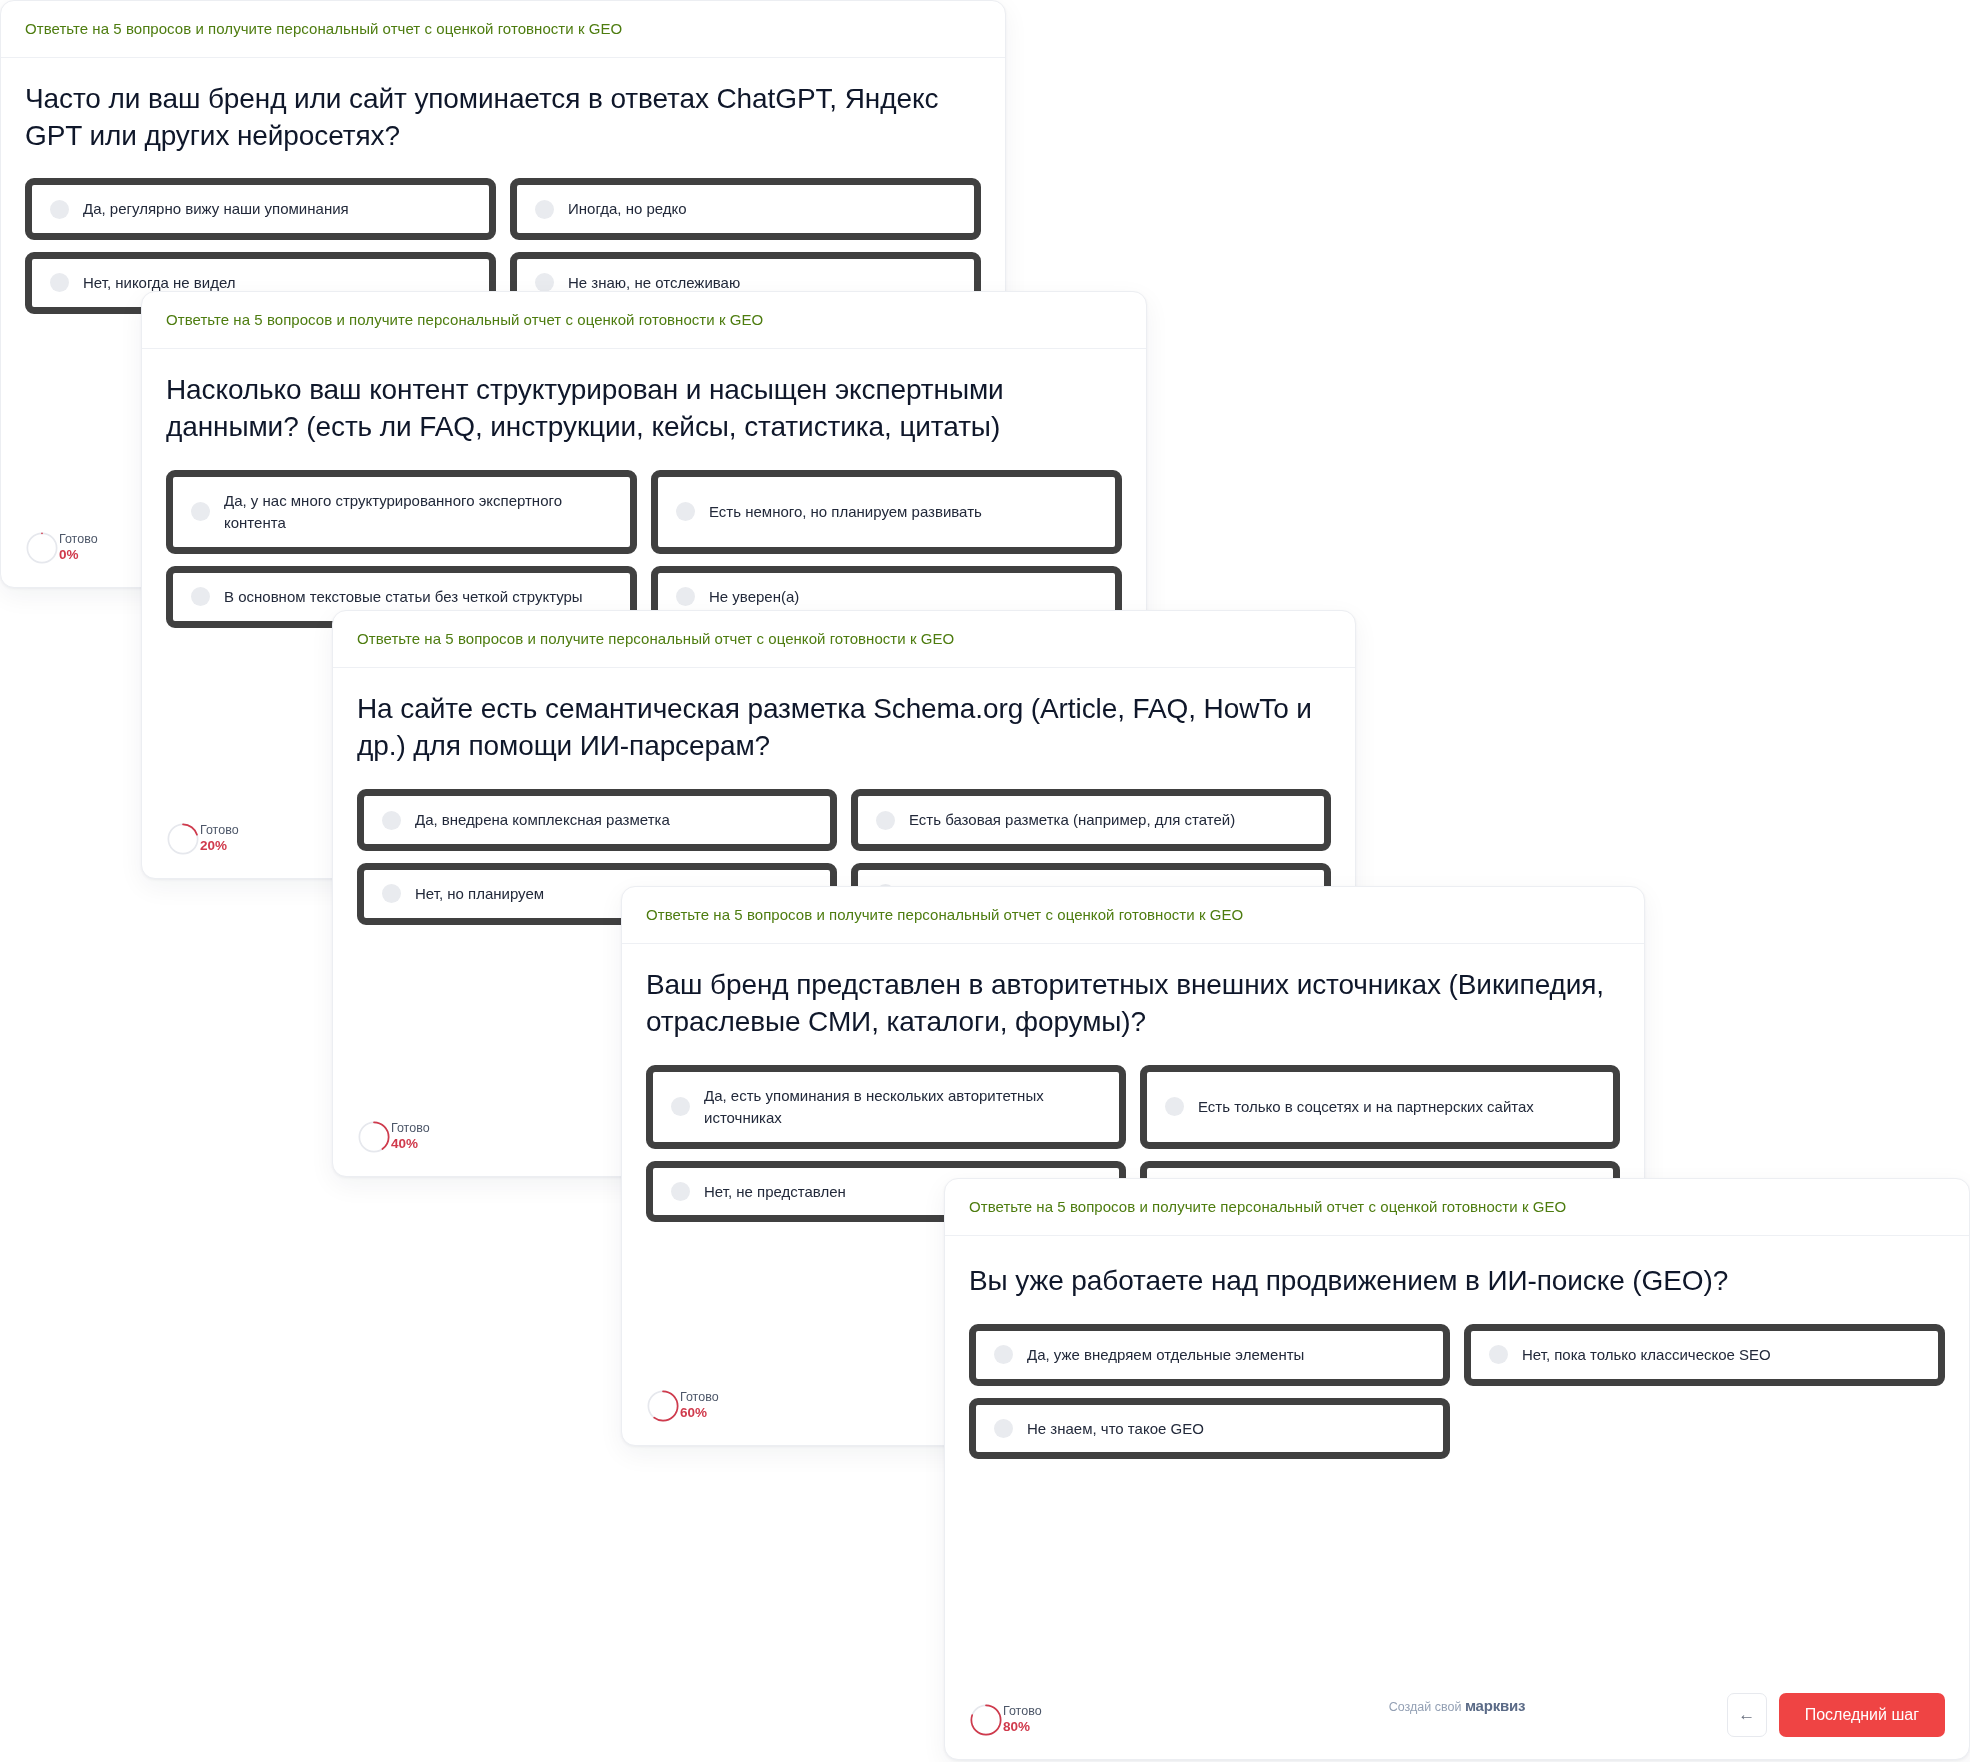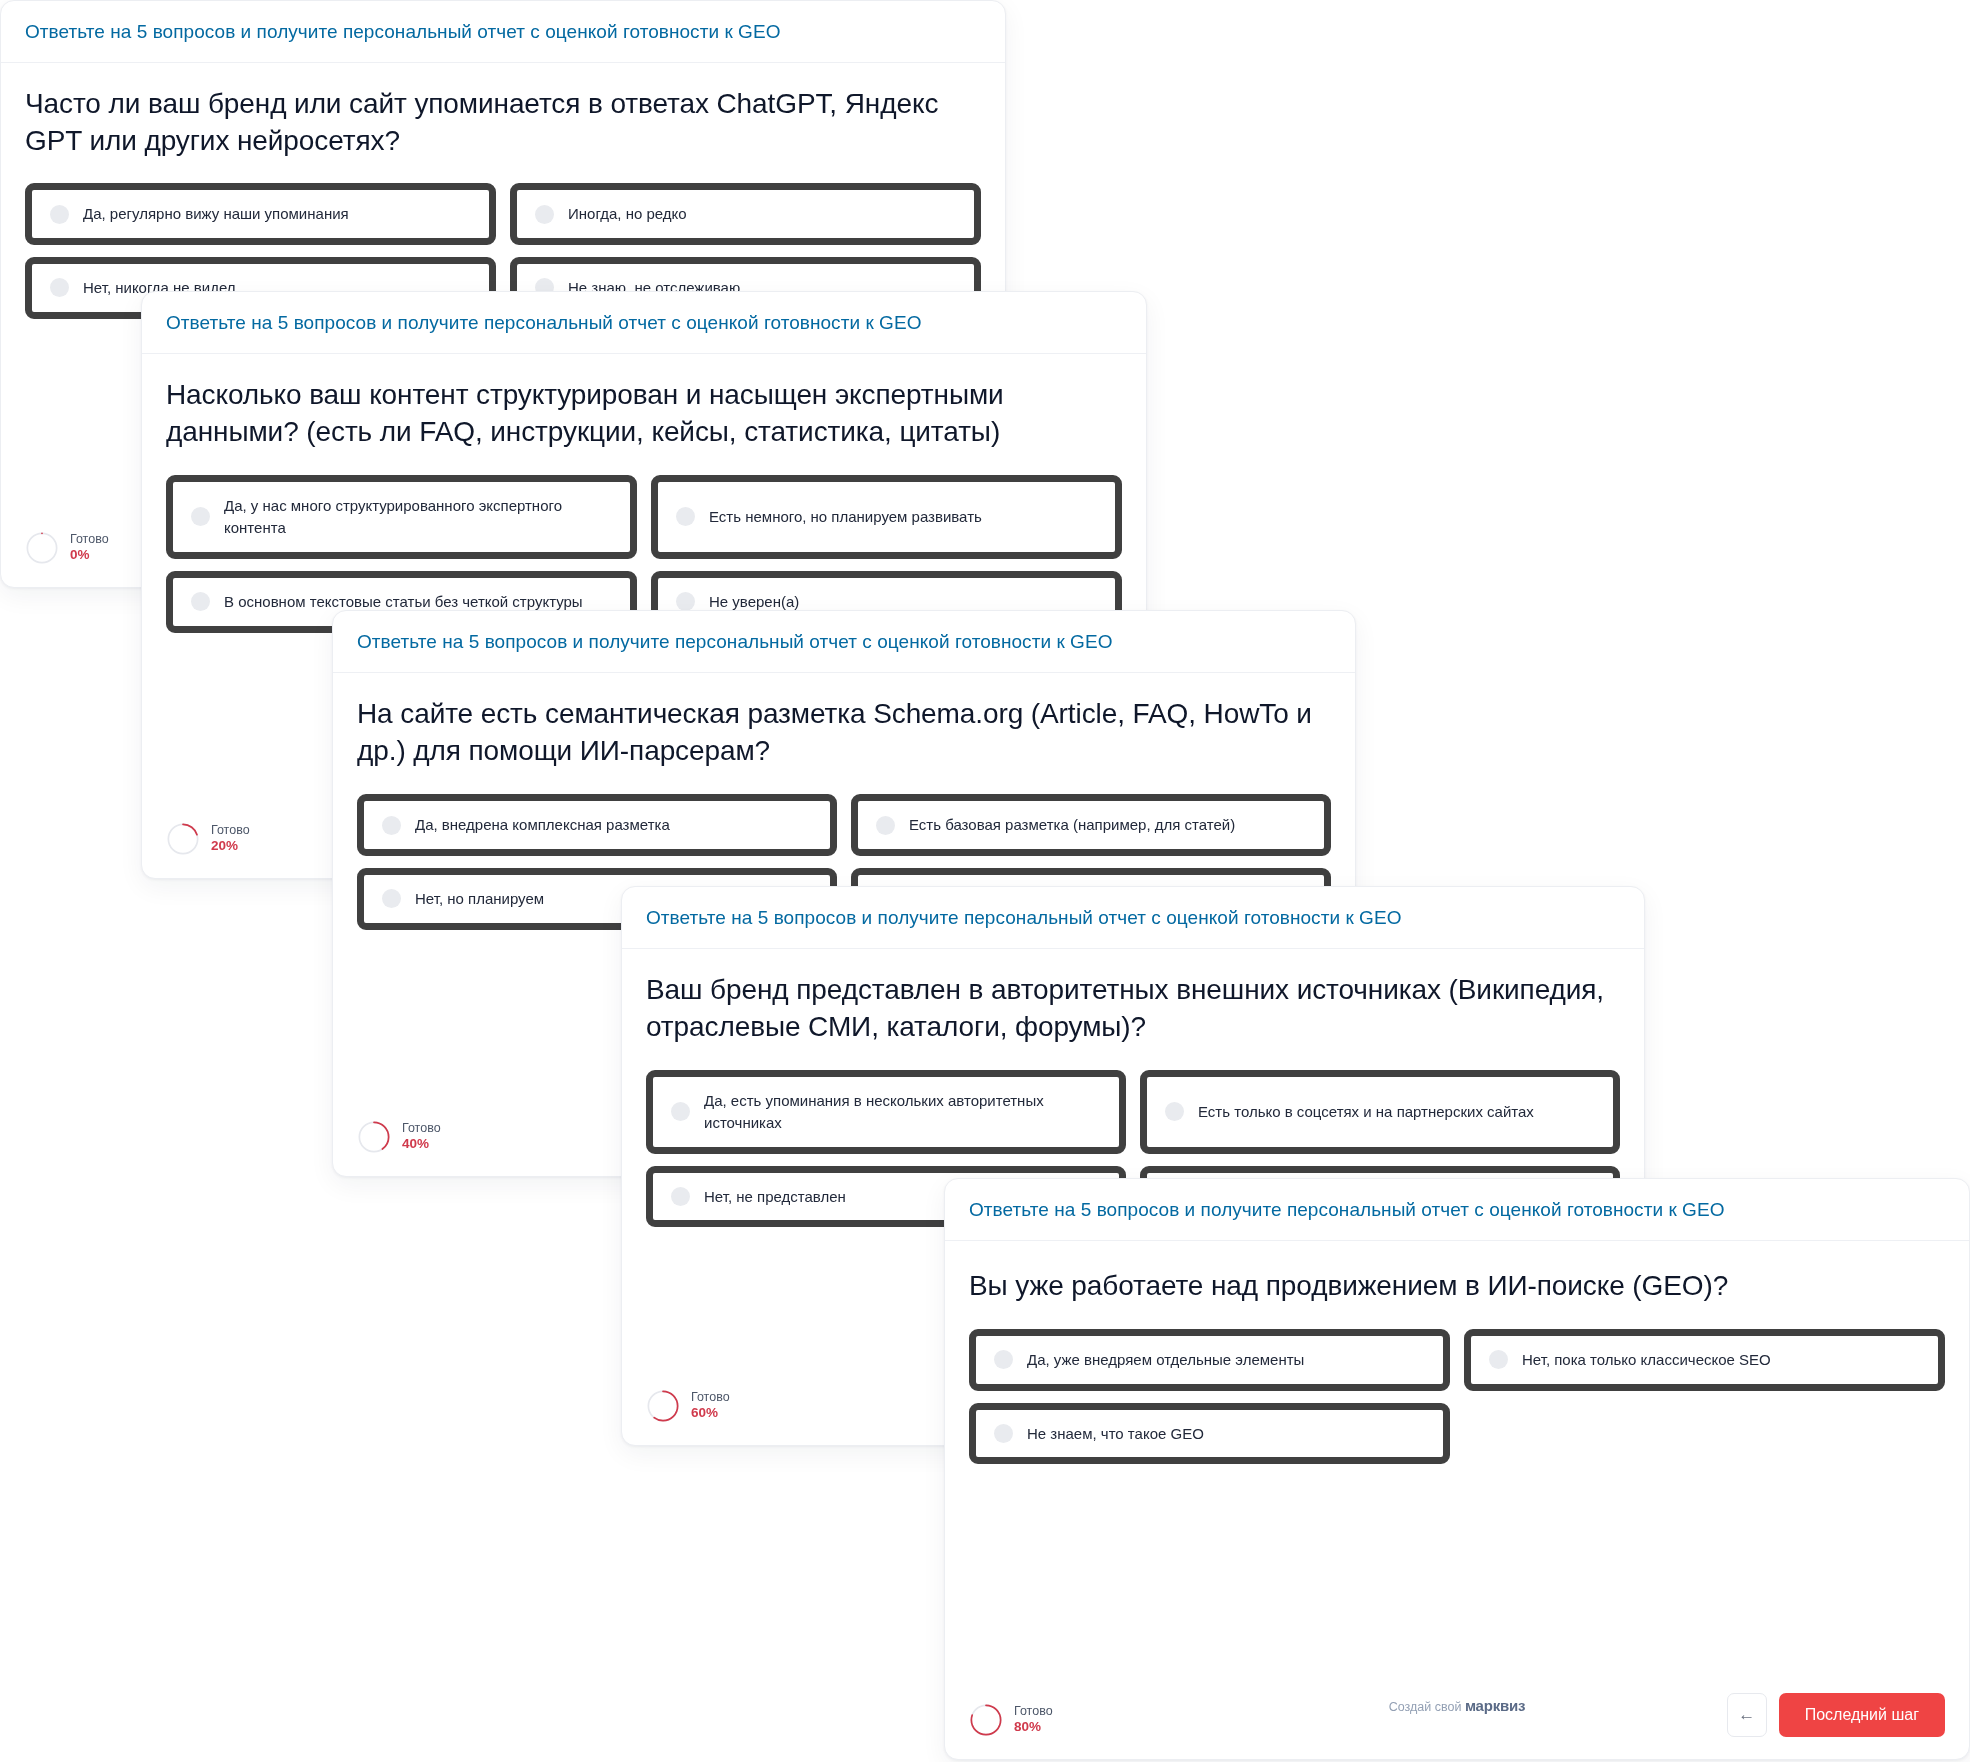--- a/index.html
+++ b/index.html
@@ -28,23 +28,23 @@
     display: flex;
     flex-direction: column;
   }
 
   .card-header {
     flex: 0 0 auto;
     border-bottom: 1px solid #eef0f4;
     padding: 19px 24px 18px 24px;
   }
   .card-header .subtitle {
-    font-size: 19px;
+    font-size: 15px;
     line-height: 1.25;
-    color: #0369a1;
+    color: #4d7c0f;
     letter-spacing: 0.05px;
   }
 
   .card-body {
     flex: 1 1 auto;
     padding: 22px 24px 0 24px;
     display: flex;
     flex-direction: column;
     min-height: 0;
   }
@@ -95,21 +95,20 @@
     position: relative;
     padding: 0 24px 22px 24px;
     display: flex;
     align-items: flex-end;
     justify-content: space-between;
     min-height: 60px;
   }
   .progress {
     display: flex;
     align-items: center;
-    gap: 11px;
   }
   .ring { width: 34px; height: 34px; display:block; }
   .ring-text .done {
     font-size: 12.5px;
     color: #4c5668;
     line-height: 1.15;
   }
   .ring-text .pct {
     font-size: 13.5px;
     font-weight: 700;

